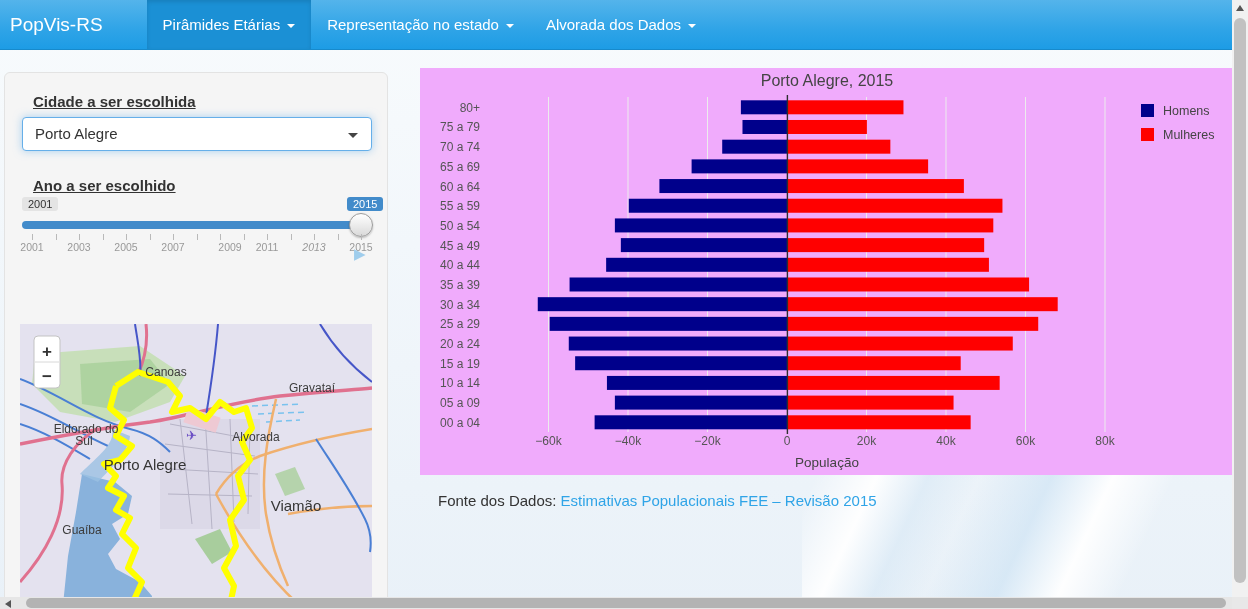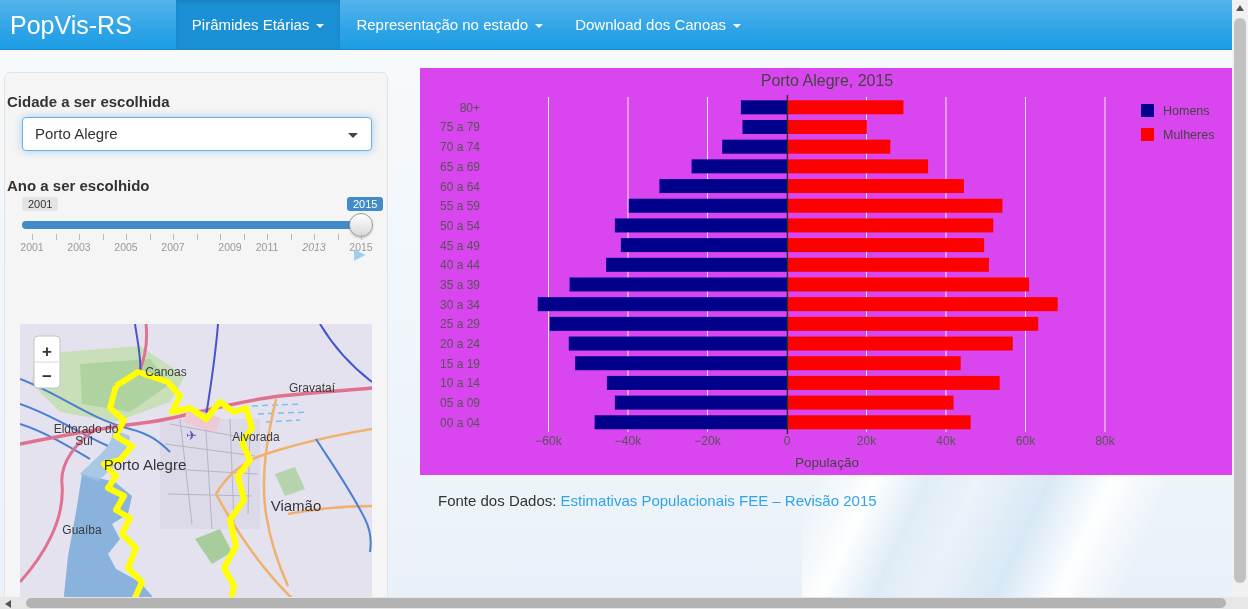--- a/index.html
+++ b/index.html
@@ -3,37 +3,37 @@
 <meta charset="utf-8">
 <style>
   * { margin:0; padding:0; box-sizing:border-box; }
   html,body { width:1248px; height:609px; overflow:hidden; font-family:"Liberation Sans",sans-serif; }
   body { background:linear-gradient(#f8fbfd, #e9f1f8); position:relative; }
 
   
   .navbar { position:absolute; top:0; left:0; width:1248px; height:50px;
     background:linear-gradient(#54b4eb, #2fa4e7 60%, #1d9ce5);
     border-bottom:1px solid #178acc; display:flex; align-items:stretch; z-index:5; }
-  .brand { color:#fff; font-size:25px; line-height:50px; padding:0 16px 0 10px; cursor:pointer; }
+  .brand { color:#fff; font-size:19px; line-height:50px; padding:0 16px 0 10px; cursor:pointer; }
   .nav-items { display:flex; list-style:none; }
   .nav-item { color:#fff; font-size:15px; line-height:50px; padding:0 16px; cursor:pointer; white-space:nowrap; }
   .nav-item.active { background:#1b90d5; box-shadow:inset 0 2px 4px rgba(0,0,0,.12);margin-left:28px; }
   .caret { display:inline-block; width:0; height:0; border-top:4px solid #fff;
     border-left:4px solid transparent; border-right:4px solid transparent; margin-left:7px; vertical-align:2px; }
 
   
   .bg-streaks { position:absolute; right:16px; bottom:12px; width:430px; height:180px; z-index:0;
     background:linear-gradient(115deg, rgba(255,255,255,0) 8%, rgba(255,255,255,.95) 20%,
       rgba(213,231,245,.55) 30%, rgba(255,255,255,0) 40%, rgba(205,227,244,.65) 54%,
       rgba(255,255,255,.95) 66%, rgba(255,255,255,0) 78%); }
 
   
   .sidebar { position:absolute; left:4px; top:72px; width:384px; height:600px;
     background:#f5f5f5; border:1px solid #e3e3e3; border-radius:6px; z-index:2; }
-  .side-label { position:absolute; left:2px; font-size:15px; font-weight:bold; color:#333; }
+  .side-label { position:absolute; left:28px; font-size:15px; font-weight:bold; color:#333;text-decoration:underline; }
   .city-select { position:absolute; left:17px; top:44px; width:350px; height:34px; background:#fff;
     border:1px solid #66afe9; border-radius:4px; box-shadow:0 0 8px rgba(102,175,233,.55);
     font-size:15px; color:#333; line-height:32px; padding-left:12px; cursor:pointer; }
   .select-caret { position:absolute; right:13px; top:15px; width:0; height:0;
     border-top:5px solid #444; border-left:5px solid transparent; border-right:5px solid transparent; }
 
   .badge-min { position:absolute; left:17px; top:124px; background:#e4e4e4; color:#333;
     font-size:11px; padding:1px 6px; border-radius:3px; }
   .badge-val { position:absolute; left:342px; top:124px; background:#428bca; color:#fff;
     font-size:11px; padding:1px 6px; border-radius:3px; }
@@ -45,21 +45,21 @@
   .tick { position:absolute; top:161px; width:1px; height:6px; background:#b9b9b9; }
   .tick-label { position:absolute; top:168px; width:34px; text-align:center; font-size:10.5px; color:#999; }
   .play-btn { position:absolute; left:349px; top:172px; font-size:15px; color:#9fcdec; cursor:pointer; }
 
   
   .map-wrap { position:absolute; left:15px; top:251px; width:352px; height:310px; overflow:hidden; cursor:grab; }
   .map-city { font-size:12px; fill:#3c3c3c; }
   .map-city-lg { font-size:15px; fill:#353535; }
 
   
-  .chart-card { position:absolute; left:420px; top:68px; width:812px; height:407px; background:#d946ef; z-index:1; }
+  .chart-card { position:absolute; left:420px; top:68px; width:812px; height:407px; background:#f0abfc; z-index:1; }
   .fonte { position:absolute; left:420px; top:492px; font-size:15px; color:#333; z-index:1;margin-left:18px; }
   .fonte a { color:#2fa4e7; text-decoration:none; cursor:pointer; }
 
   
   .vscroll { position:absolute; right:0; top:0; width:16px; height:597px; background:#f1f1f1; z-index:9; }
   .vscroll .arrow-up { position:absolute; top:5px; left:4px; width:0; height:0;
     border-bottom:6px solid #555; border-left:4px solid transparent; border-right:4px solid transparent; cursor:pointer; }
   .vscroll .thumb { position:absolute; top:18px; left:2px; width:12px; height:565px; background:#c1c1c1; border-radius:6px; cursor:pointer; }
   .hscroll { position:absolute; left:0; bottom:0; width:1232px; height:12px; background:#e6e6e6; z-index:9; }
   .hscroll .arrow-left { position:absolute; left:5px; top:3px; width:0; height:0;
@@ -70,21 +70,21 @@
 </head>
 <body>
 
 <div class="bg-streaks"></div>
 
 <nav class="navbar">
   <div class="brand">PopVis-RS</div>
   <ul class="nav-items">
     <li class="nav-item active"><span>Pirâmides Etárias</span><span class="caret"></span></li>
     <li class="nav-item"><span>Representação no estado</span><span class="caret"></span></li>
-    <li class="nav-item"><span>Download dos Canoas</span><span class="caret"></span></li>
+    <li class="nav-item"><span>Alvorada dos Dados</span><span class="caret"></span></li>
   </ul>
 </nav>
 
 <div class="sidebar">
   <div class="side-label" style="top:20px;">Cidade a ser escolhida</div>
 
   <div class="city-select">
     <span>Porto Alegre</span>
     <span class="select-caret"></span>
   </div>

